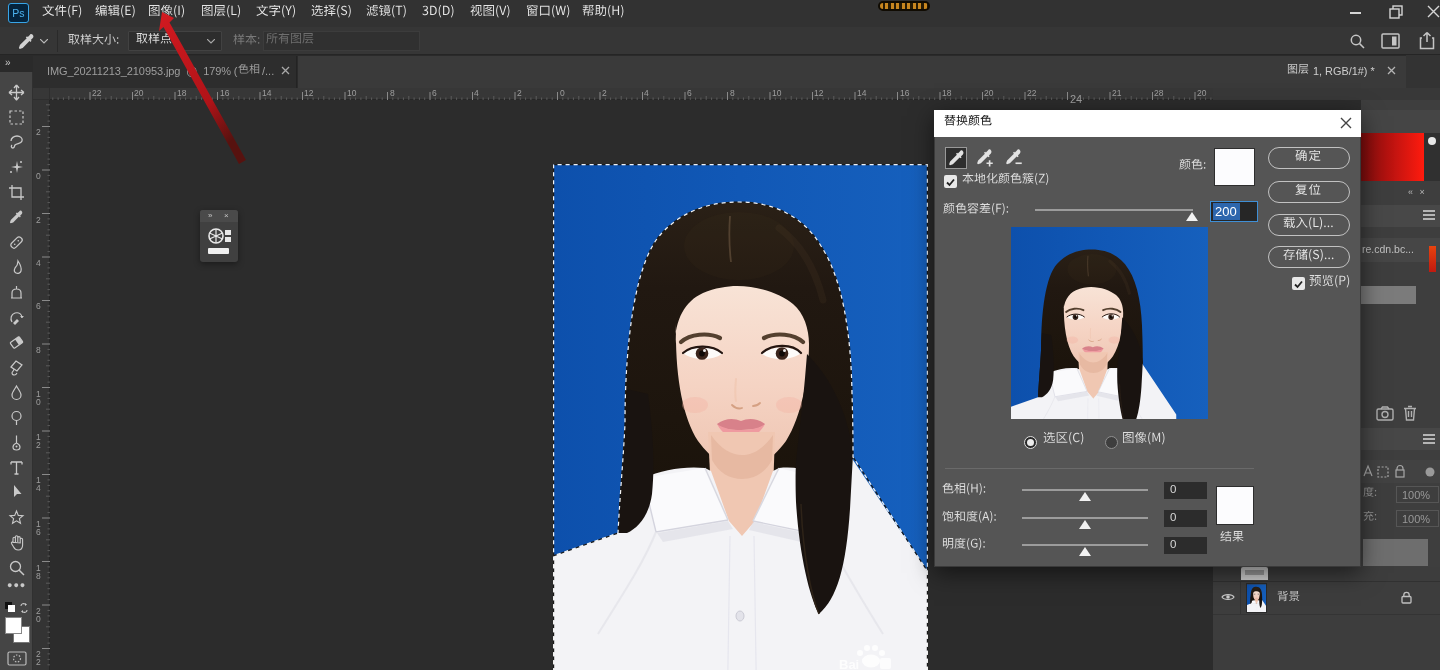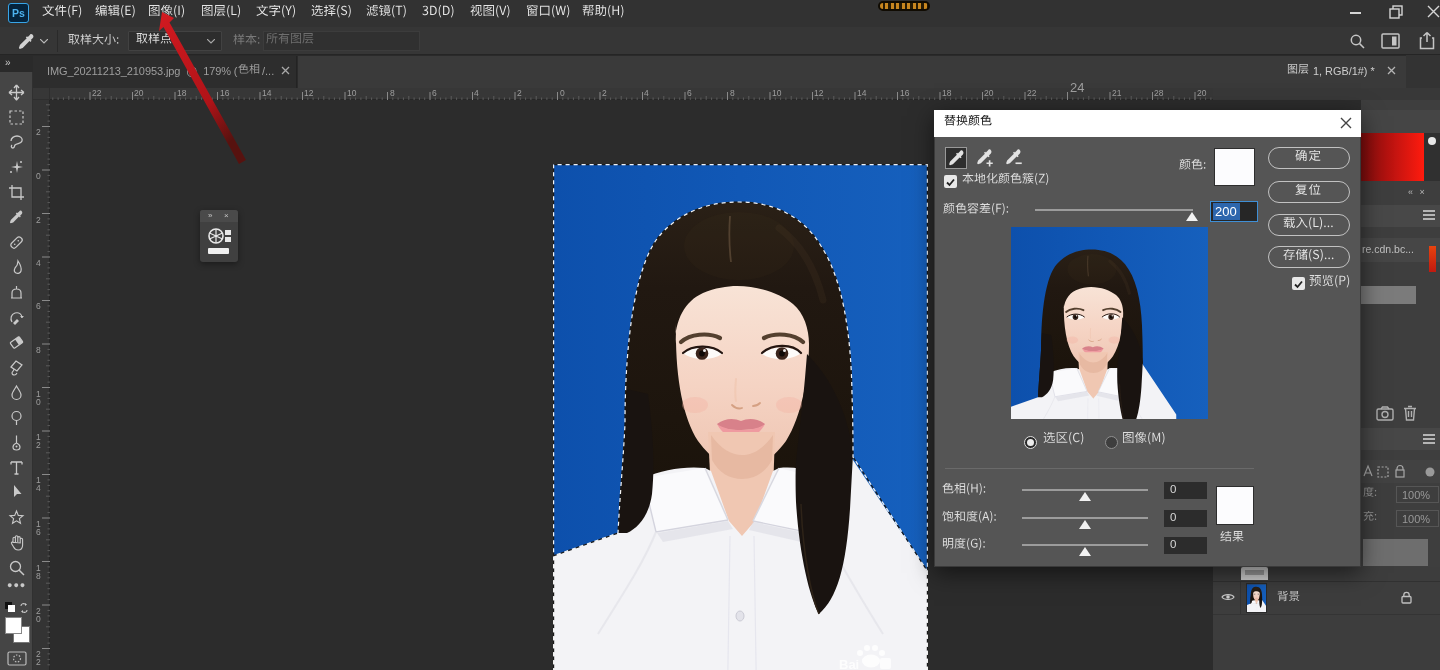--- a/index.html
+++ b/index.html
@@ -1,21 +1,21 @@
 <!DOCTYPE html>
 <html><head><meta charset="utf-8"><style>
 *{margin:0;padding:0;box-sizing:border-box}
 html,body{width:1440px;height:670px;overflow:hidden;background:#262626;font-family:"Liberation Sans",sans-serif;-webkit-font-smoothing:antialiased}
 .abs{position:absolute}
 svg.tx{display:block}
 </style></head><body>
 <div class="abs" style="left:0;top:0;width:1440px;height:670px">
     <div class="abs" style="left:50px;top:100px;width:1311px;height:570px;background:#2c2c2c"></div>
     <div class="abs" style="left:0;top:0;width:1440px;height:27px;background:#323232"></div>
-    <div class="abs" style="left:8px;top:3px;width:21px;height:20px;background:#05243d;border:1px solid #38a5e8;border-radius:3px;color:#4db3ef;font-size:10.5px;font-weight:bold;text-align:center;line-height:18px">Ps</div>
+    <div class="abs" style="left:8px;top:3px;width:21px;height:20px;background:#05243d;border:1px solid #38a5e8;border-radius:3px;color:#4db3ef;font-size:10.5px;font-weight:normal;text-align:center;line-height:18px">Ps</div>
     <svg style="position:absolute;left:42px;top:5px" class="tx " width="41" height="17" viewBox="0 0 41 17" fill="#e6e6e6">
       <path transform="translate(0.0,10.0) scale(0.012500,-0.012500)" d="M423 823C453 774 485 707 497 666L580 693C566 734 531 799 501 847ZM50 664V590H206C265 438 344 307 447 200C337 108 202 40 36 -7C51 -25 75 -60 83 -78C250 -24 389 48 502 146C615 46 751 -28 915 -73C928 -52 950 -20 967 -4C807 36 671 107 560 201C661 304 738 432 796 590H954V664ZM504 253C410 348 336 462 284 590H711C661 455 592 344 504 253Z"></path>
       <path transform="translate(12.5,10.0) scale(0.012500,-0.012500)" d="M317 341V268H604V-80H679V268H953V341H679V562H909V635H679V828H604V635H470C483 680 494 728 504 775L432 790C409 659 367 530 309 447C327 438 359 420 373 409C400 451 425 504 446 562H604V341ZM268 836C214 685 126 535 32 437C45 420 67 381 75 363C107 397 137 437 167 480V-78H239V597C277 667 311 741 339 815Z"></path>
       <path transform="translate(25.0,10.0) scale(0.012500,-0.012500)" d="M239 -196 295 -171C209 -29 168 141 168 311C168 480 209 649 295 792L239 818C147 668 92 507 92 311C92 114 147 -47 239 -196Z"></path>
       <path transform="translate(29.2,10.0) scale(0.012500,-0.012500)" d="M101 0H193V329H473V407H193V655H523V733H101Z"></path>
       <path transform="translate(36.1,10.0) scale(0.012500,-0.012500)" d="M99 -196C191 -47 246 114 246 311C246 507 191 668 99 818L42 792C128 649 171 480 171 311C171 141 128 -29 42 -171Z"></path>
     </svg>
     <svg style="position:absolute;left:95px;top:5px" class="tx " width="41" height="17" viewBox="0 0 41 17" fill="#e6e6e6">
       <path transform="translate(0.0,10.0) scale(0.012500,-0.012500)" d="M40 54 58 -15C140 18 245 61 346 103L332 163C223 121 114 79 40 54ZM61 423C75 430 98 435 205 450C167 386 132 335 116 316C87 278 66 252 45 248C53 230 64 196 68 182C87 194 118 204 339 255C336 271 333 298 334 317L167 282C238 374 307 486 364 597L303 632C286 593 265 554 245 517L133 505C190 593 246 706 287 815L215 840C179 719 112 587 91 554C71 520 55 496 38 491C46 473 57 438 61 423ZM624 350V202H541V350ZM675 350H746V202H675ZM481 412V-72H541V143H624V-47H675V143H746V-46H797V143H871V-7C871 -14 868 -16 861 -17C854 -17 836 -17 814 -16C822 -32 829 -56 831 -73C867 -73 890 -71 908 -62C926 -52 930 -35 930 -8V413L871 412ZM797 350H871V202H797ZM605 826C621 798 637 762 648 732H414V515C414 361 405 139 314 -21C329 -28 360 -50 372 -63C465 99 482 335 483 498H920V732H729C717 765 697 811 675 846ZM483 668H850V561H483Z"></path>
       <path transform="translate(12.5,10.0) scale(0.012500,-0.012500)" d="M551 751H819V650H551ZM482 808V594H892V808ZM81 332C89 340 119 346 153 346H244V202L40 167L56 94L244 132V-76H313V146L427 169L423 234L313 214V346H405V414H313V568H244V414H148C176 483 204 565 228 650H412V722H247C255 756 263 791 269 825L196 840C191 801 183 761 174 722H47V650H157C136 570 115 504 105 479C88 435 75 403 58 398C66 380 77 346 81 332ZM815 472V386H560V472ZM400 76 412 8 815 40V-80H885V46L959 52L960 115L885 110V472H953V535H423V472H491V82ZM815 329V242H560V329ZM815 185V105L560 86V185Z"></path>
@@ -402,21 +402,21 @@
     <div class="abs" style="left:644px;top:88px;font-size:8.5px;color:#9e9e9e">4</div>
     <div class="abs" style="left:687px;top:88px;font-size:8.5px;color:#9e9e9e">6</div>
     <div class="abs" style="left:730px;top:88px;font-size:8.5px;color:#9e9e9e">8</div>
     <div class="abs" style="left:772px;top:88px;font-size:8.5px;color:#9e9e9e">10</div>
     <div class="abs" style="left:814px;top:88px;font-size:8.5px;color:#9e9e9e">12</div>
     <div class="abs" style="left:857px;top:88px;font-size:8.5px;color:#9e9e9e">14</div>
     <div class="abs" style="left:900px;top:88px;font-size:8.5px;color:#9e9e9e">16</div>
     <div class="abs" style="left:942px;top:88px;font-size:8.5px;color:#9e9e9e">18</div>
     <div class="abs" style="left:984px;top:88px;font-size:8.5px;color:#9e9e9e">20</div>
     <div class="abs" style="left:1027px;top:88px;font-size:8.5px;color:#9e9e9e">22</div>
-    <div class="abs" style="left:1070px;top:80px;font-size:13px;color:#9e9e9e">24</div>
+    <div class="abs" style="left:1070px;top:93px;font-size:11px;color:#9e9e9e">24</div>
     <div class="abs" style="left:1112px;top:88px;font-size:8.5px;color:#9e9e9e">21</div>
     <div class="abs" style="left:1154px;top:88px;font-size:8.5px;color:#9e9e9e">28</div>
     <div class="abs" style="left:1197px;top:88px;font-size:8.5px;color:#9e9e9e">20</div>
     <div class="abs" style="left:33px;top:100px;width:17px;height:570px;background:#343434;border-right:1px solid #262626"></div>
     <svg class="abs" style="left:33px;top:100px" width="17" height="570" viewBox="0 0 17 570">
       <line x1="13" y1="4.8" x2="17" y2="4.8" stroke="#666" stroke-width="0.8"></line>
       <line x1="14.5" y1="10.2" x2="17" y2="10.2" stroke="#666" stroke-width="0.8"></line>
       <line x1="14.5" y1="15.6" x2="17" y2="15.6" stroke="#666" stroke-width="0.8"></line>
       <line x1="14.5" y1="21.1" x2="17" y2="21.1" stroke="#666" stroke-width="0.8"></line>
       <line x1="9" y1="26.5" x2="17" y2="26.5" stroke="#8a8a8a" stroke-width="1"></line>

